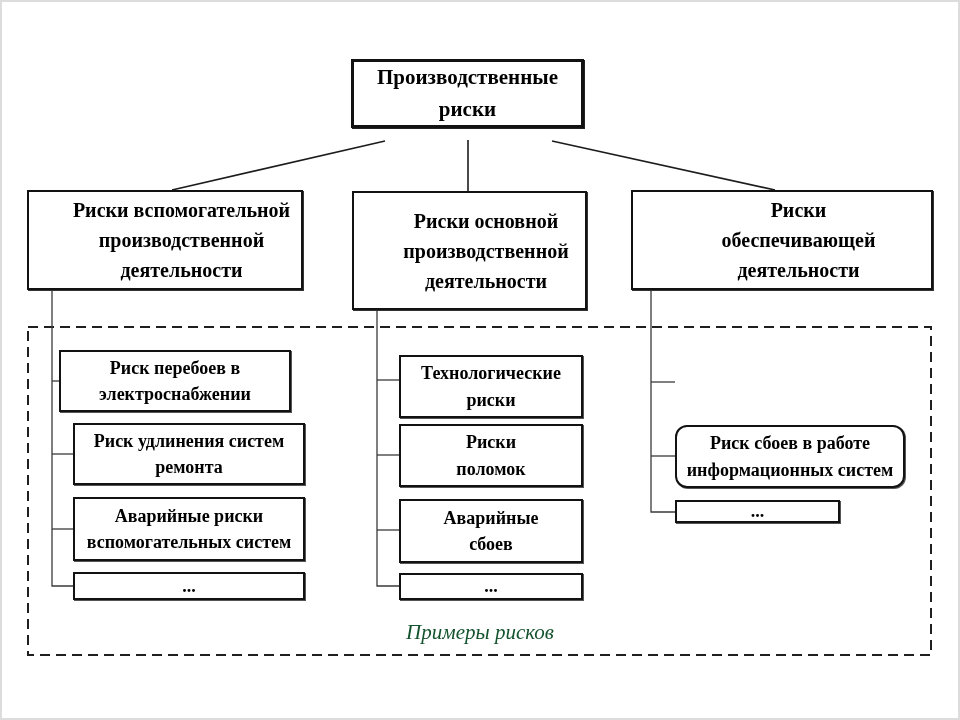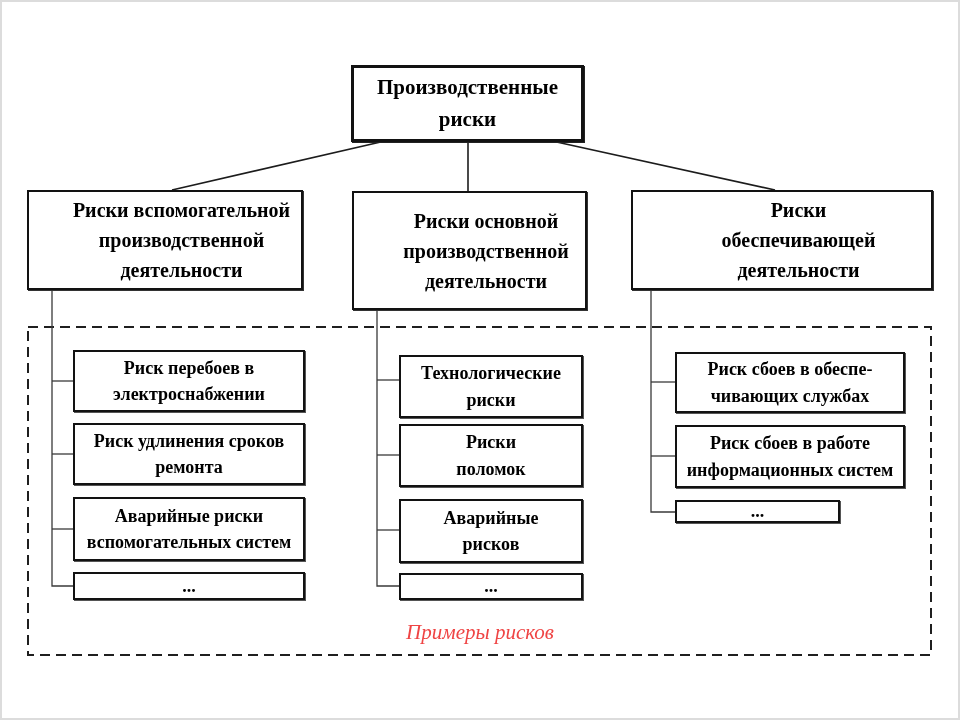--- a/index.html
+++ b/index.html
@@ -66,21 +66,21 @@
     line-height: 1.45;
   }
   .caption {
     position: absolute;
     left: 0;
     top: 620px;
     width: 960px;
     text-align: center;
     font-style: italic;
     font-size: 21px;
-    color: #ef4444;
+    color: #14532d;
   }
 </style>
 </head>
 <body>
 
 <div class="canvas">
 
   <svg class="connectors" width="960" height="720" viewBox="0 0 960 720" xmlns="http://www.w3.org/2000/svg">
 
     <rect class="dashed-rect" x="28" y="327" width="903" height="328"></rect>
@@ -97,51 +97,49 @@
     <polyline points="377,288 377,586 399,586"></polyline>
     <line x1="377" y1="380" x2="399" y2="380"></line>
     <line x1="377" y1="455" x2="399" y2="455"></line>
     <line x1="377" y1="530" x2="399" y2="530"></line>
 
     <polyline points="651,290 651,512 675,512"></polyline>
     <line x1="651" y1="382" x2="675" y2="382"></line>
     <line x1="651" y1="456" x2="675" y2="456"></line>
   </svg>
 
-  <div class="box root" style="left:351px; top:65px; width:233px; height:77px;">Производственные
+  <div class="box root" style="left:351px; top:59px; width:233px; height:69px;">Производственные
 риски</div>
 
   <div class="box branch" style="left:27px; top:190px; width:276px; height:100px;">Риски вспомогательной
 производственной
 деятельности</div>
   <div class="box branch" style="left:352px; top:191px; width:235px; height:119px;">Риски основной
 производственной
 деятельности</div>
   <div class="box branch" style="left:631px; top:190px; width:302px; height:100px;">Риски
 обеспечивающей
 деятельности</div>
 
-  <div class="box example" style="left:73px; top:350px; width:232px; height:62px;">Риск перебоев в
+  <div class="box example" style="left:59px; top:350px; width:232px; height:62px;">Риск перебоев в
 электроснабжении</div>
-  <div class="box example" style="left:73px; top:423px; width:232px; height:62px;">Риск удлинения сроков
+  <div class="box example" style="left:73px; top:423px; width:232px; height:62px;">Риск удлинения систем
 ремонта</div>
   <div class="box example" style="left:73px; top:497px; width:232px; height:64px;">Аварийные риски
 вспомогательных систем</div>
   <div class="box example" style="left:73px; top:572px; width:232px; height:28px;">...</div>
 
   <div class="box example" style="left:399px; top:349px; width:184px; height:63px;margin-top:6px;">Технологические
 риски</div>
   <div class="box example" style="left:399px; top:424px; width:184px; height:63px;">Риски
 поломок</div>
   <div class="box example" style="left:399px; top:499px; width:184px; height:64px;">Аварийные
-рисков</div>
+сбоев</div>
   <div class="box example" style="left:399px; top:573px; width:184px; height:27px;">...</div>
 
-  <div class="box example" style="left:675px; top:352px; width:230px; height:61px;">Риск сбоев в обеспе-
-чивающих службах</div>
-  <div class="box example" style="left:675px; top:425px; width:230px; height:63px;">Риск сбоев в работе
+  <div class="box example" style="left:675px; top:425px; width:230px; height:63px;border-radius:12px;">Риск сбоев в работе
 информационных систем</div>
   <div class="box example" style="left:675px; top:500px; width:165px; height:23px;">...</div>
 
   <div class="caption">Примеры рисков</div>
 
   <div class="frame"></div>
 </div>
 
 </body></html>

